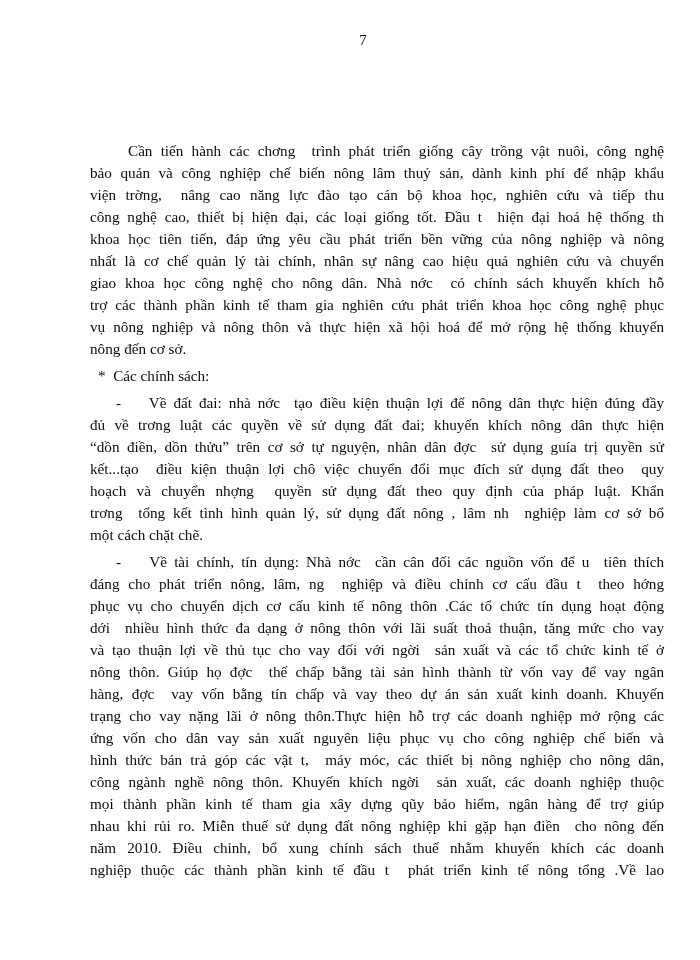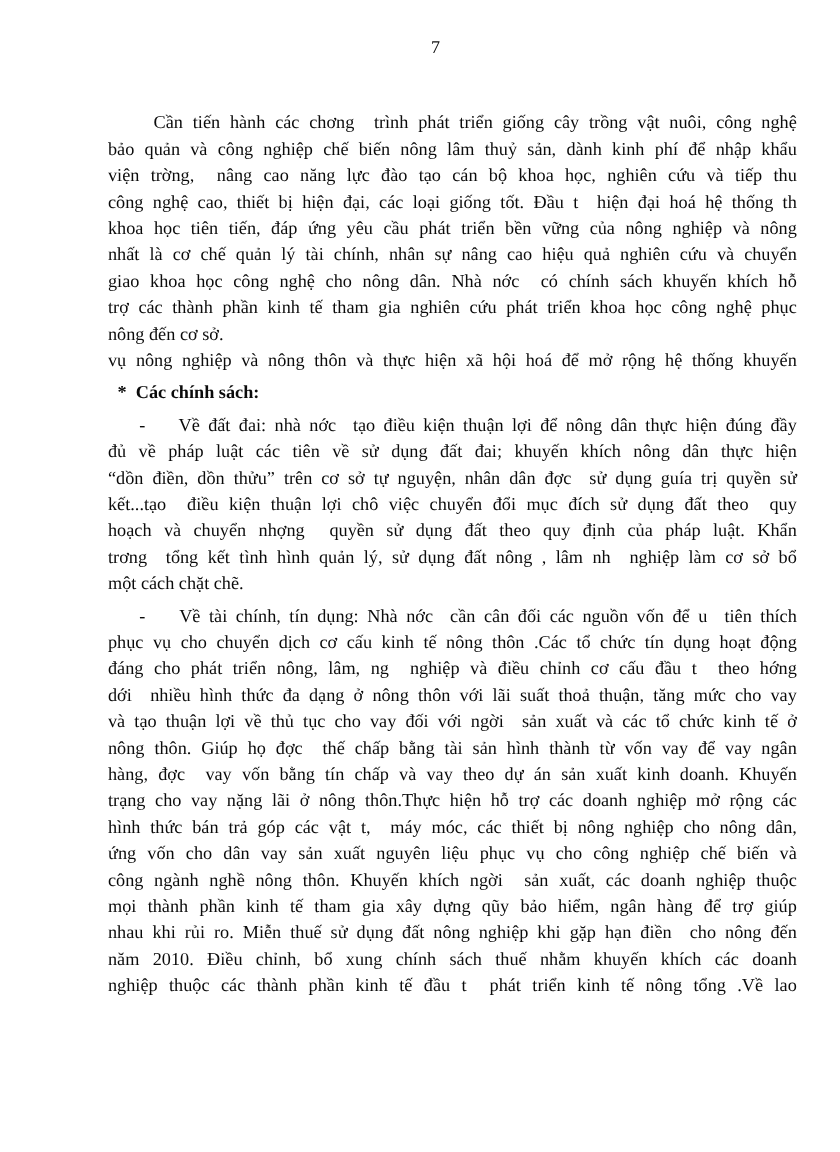--- a/index.html
+++ b/index.html
@@ -35,65 +35,65 @@
   }
   .para { margin: 0 0 5px 0; }
   .line {
     font-size: 15.2px;
     line-height: 22px;
     white-space: pre-wrap;
     text-align: justify;
     text-align-last: justify;
   }
   .line.final { text-align-last: left; }
-  .indent-body    { padding-left: 38px; }
+  .indent-body    { padding-left: 38px; margin-top: 48px; }
   .indent-list    { padding-left: 26px; }
-  .indent-heading { padding-left: 8px; font-weight: bold; }
+  .indent-heading { padding-left: 8px; }
 </style>
 </head>
 <body>
 
 <div class="page">
   <div class="page-number">7</div>
   <div class="content">
       <div class="para body">
         <div class="line indent-body">Cần tiến hành các chơng  trình phát triển giống cây trồng vật nuôi, công nghệ</div>
         <div class="line">bảo quản và công nghiệp chế biến nông lâm thuỷ sản, dành kinh phí để nhập khẩu</div>
         <div class="line">viện trờng,  nâng cao năng lực đào tạo cán bộ khoa học, nghiên cứu và tiếp thu</div>
         <div class="line">công nghệ cao, thiết bị hiện đại, các loại giống tốt. Đầu t  hiện đại hoá hệ thống th</div>
         <div class="line">khoa học tiên tiến, đáp ứng yêu cầu phát triển bền vững của nông nghiệp và nông</div>
         <div class="line">nhất là cơ chế quản lý tài chính, nhân sự nâng cao hiệu quả nghiên cứu và chuyển</div>
         <div class="line">giao khoa học công nghệ cho nông dân. Nhà nớc  có chính sách khuyến khích hỗ</div>
         <div class="line">trợ các thành phần kinh tế tham gia nghiên cứu phát triển khoa học công nghệ phục</div>
+        <div class="line">vụ nông nghiệp và nông thôn và thực hiện xã hội hoá để mở rộng hệ thống khuyến</div>
         <div class="line final">nông đến cơ sở.</div>
-        <div class="line">vụ nông nghiệp và nông thôn và thực hiện xã hội hoá để mở rộng hệ thống khuyến</div>
       </div>
       <div class="para heading">
         <div class="line indent-heading final">*  Các chính sách:</div>
       </div>
       <div class="para list">
         <div class="line indent-list">-    Về đất đai: nhà nớc  tạo điều kiện thuận lợi để nông dân thực hiện đúng đầy</div>
-        <div class="line">đủ về pháp luật các tiên về sử dụng đất đai; khuyến khích nông dân thực hiện</div>
+        <div class="line">đủ về trơng luật các quyền về sử dụng đất đai; khuyến khích nông dân thực hiện</div>
         <div class="line">“dồn điền, dồn thửu” trên cơ sở tự nguyện, nhân dân đợc  sử dụng guía trị quyền sử</div>
         <div class="line">kết...tạo  điều kiện thuận lợi chô việc chuyển đổi mục đích sử dụng đất theo  quy</div>
         <div class="line">hoạch và chuyển nhợng  quyền sử dụng đất theo quy định của pháp luật. Khẩn</div>
         <div class="line">trơng  tổng kết tình hình quản lý, sử dụng đất nông , lâm nh  nghiệp làm cơ sở bổ</div>
         <div class="line final">một cách chặt chẽ.</div>
       </div>
       <div class="para list">
         <div class="line indent-list">-    Về tài chính, tín dụng: Nhà nớc  cần cân đối các nguồn vốn để u  tiên thích</div>
+        <div class="line">đáng cho phát triển nông, lâm, ng  nghiệp và điều chỉnh cơ cấu đầu t  theo hớng</div>
         <div class="line">phục vụ cho chuyển dịch cơ cấu kinh tế nông thôn .Các tổ chức tín dụng hoạt động</div>
-        <div class="line">đáng cho phát triển nông, lâm, ng  nghiệp và điều chỉnh cơ cấu đầu t  theo hớng</div>
         <div class="line">dới  nhiều hình thức đa dạng ở nông thôn với lãi suất thoả thuận, tăng mức cho vay</div>
         <div class="line">và tạo thuận lợi về thủ tục cho vay đối với ngời  sản xuất và các tổ chức kinh tế ở</div>
         <div class="line">nông thôn. Giúp họ đợc  thế chấp bằng tài sản hình thành từ vốn vay để vay ngân</div>
         <div class="line">hàng, đợc  vay vốn bằng tín chấp và vay theo dự án sản xuất kinh doanh. Khuyến</div>
         <div class="line">trạng cho vay nặng lãi ở nông thôn.Thực hiện hỗ trợ các doanh nghiệp mở rộng các</div>
+        <div class="line">ứng vốn cho dân vay sản xuất nguyên liệu phục vụ cho công nghiệp chế biến và</div>
         <div class="line">hình thức bán trả góp các vật t,  máy móc, các thiết bị nông nghiệp cho nông dân,</div>
-        <div class="line">ứng vốn cho dân vay sản xuất nguyên liệu phục vụ cho công nghiệp chế biến và</div>
         <div class="line">công ngành nghề nông thôn. Khuyến khích ngời  sản xuất, các doanh nghiệp thuộc</div>
         <div class="line">mọi thành phần kinh tế tham gia xây dựng qũy bảo hiểm, ngân hàng để trợ giúp</div>
         <div class="line">nhau khi rủi ro. Miễn thuế sử dụng đất nông nghiệp khi gặp hạn điền  cho nông đến</div>
         <div class="line">năm 2010. Điều chỉnh, bổ xung chính sách thuế nhằm khuyến khích các doanh</div>
         <div class="line">nghiệp thuộc các thành phần kinh tế đầu t  phát triển kinh tế nông tổng .Về lao</div>
       </div>
     </div>
 </div>
 
 </body></html>

